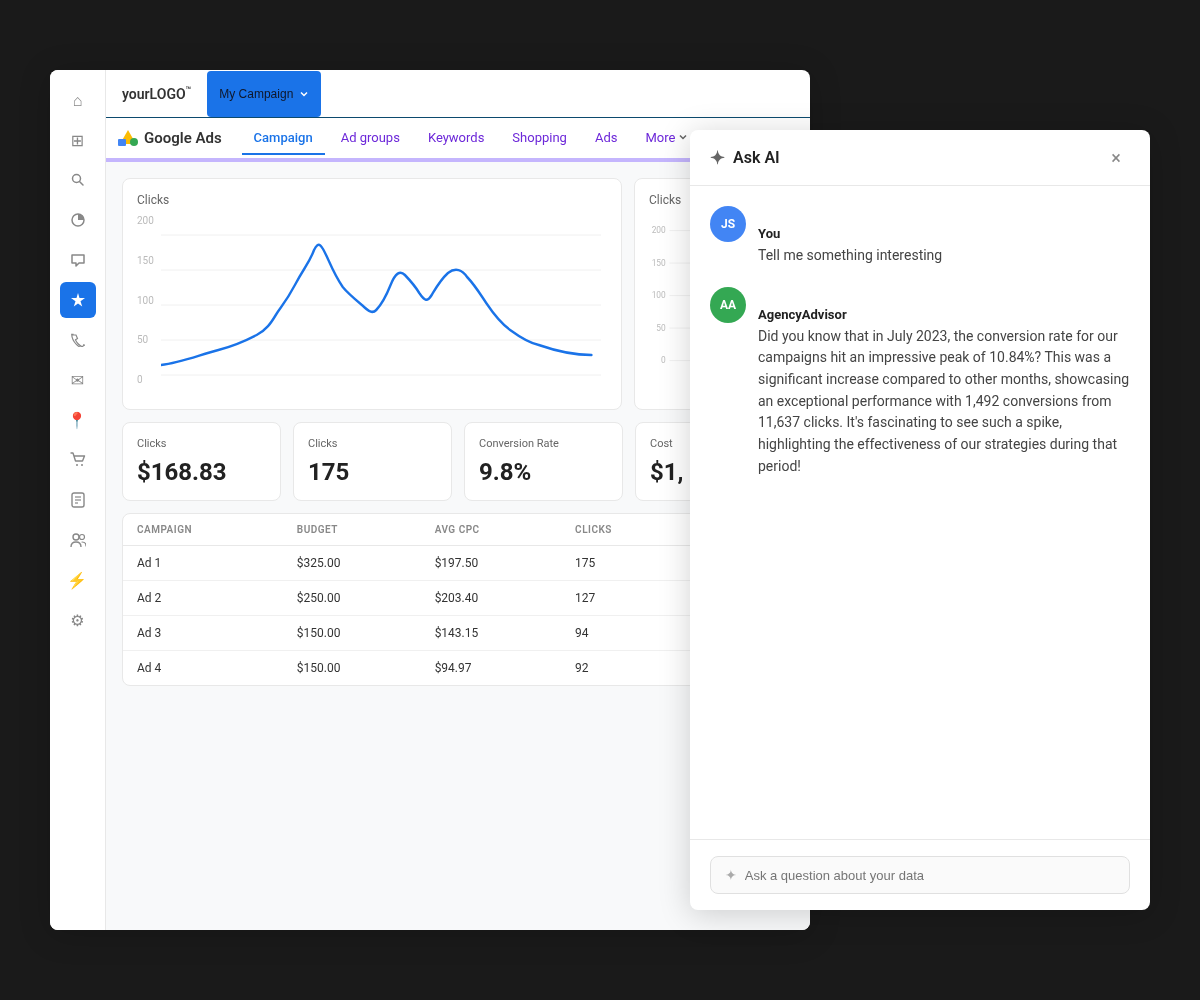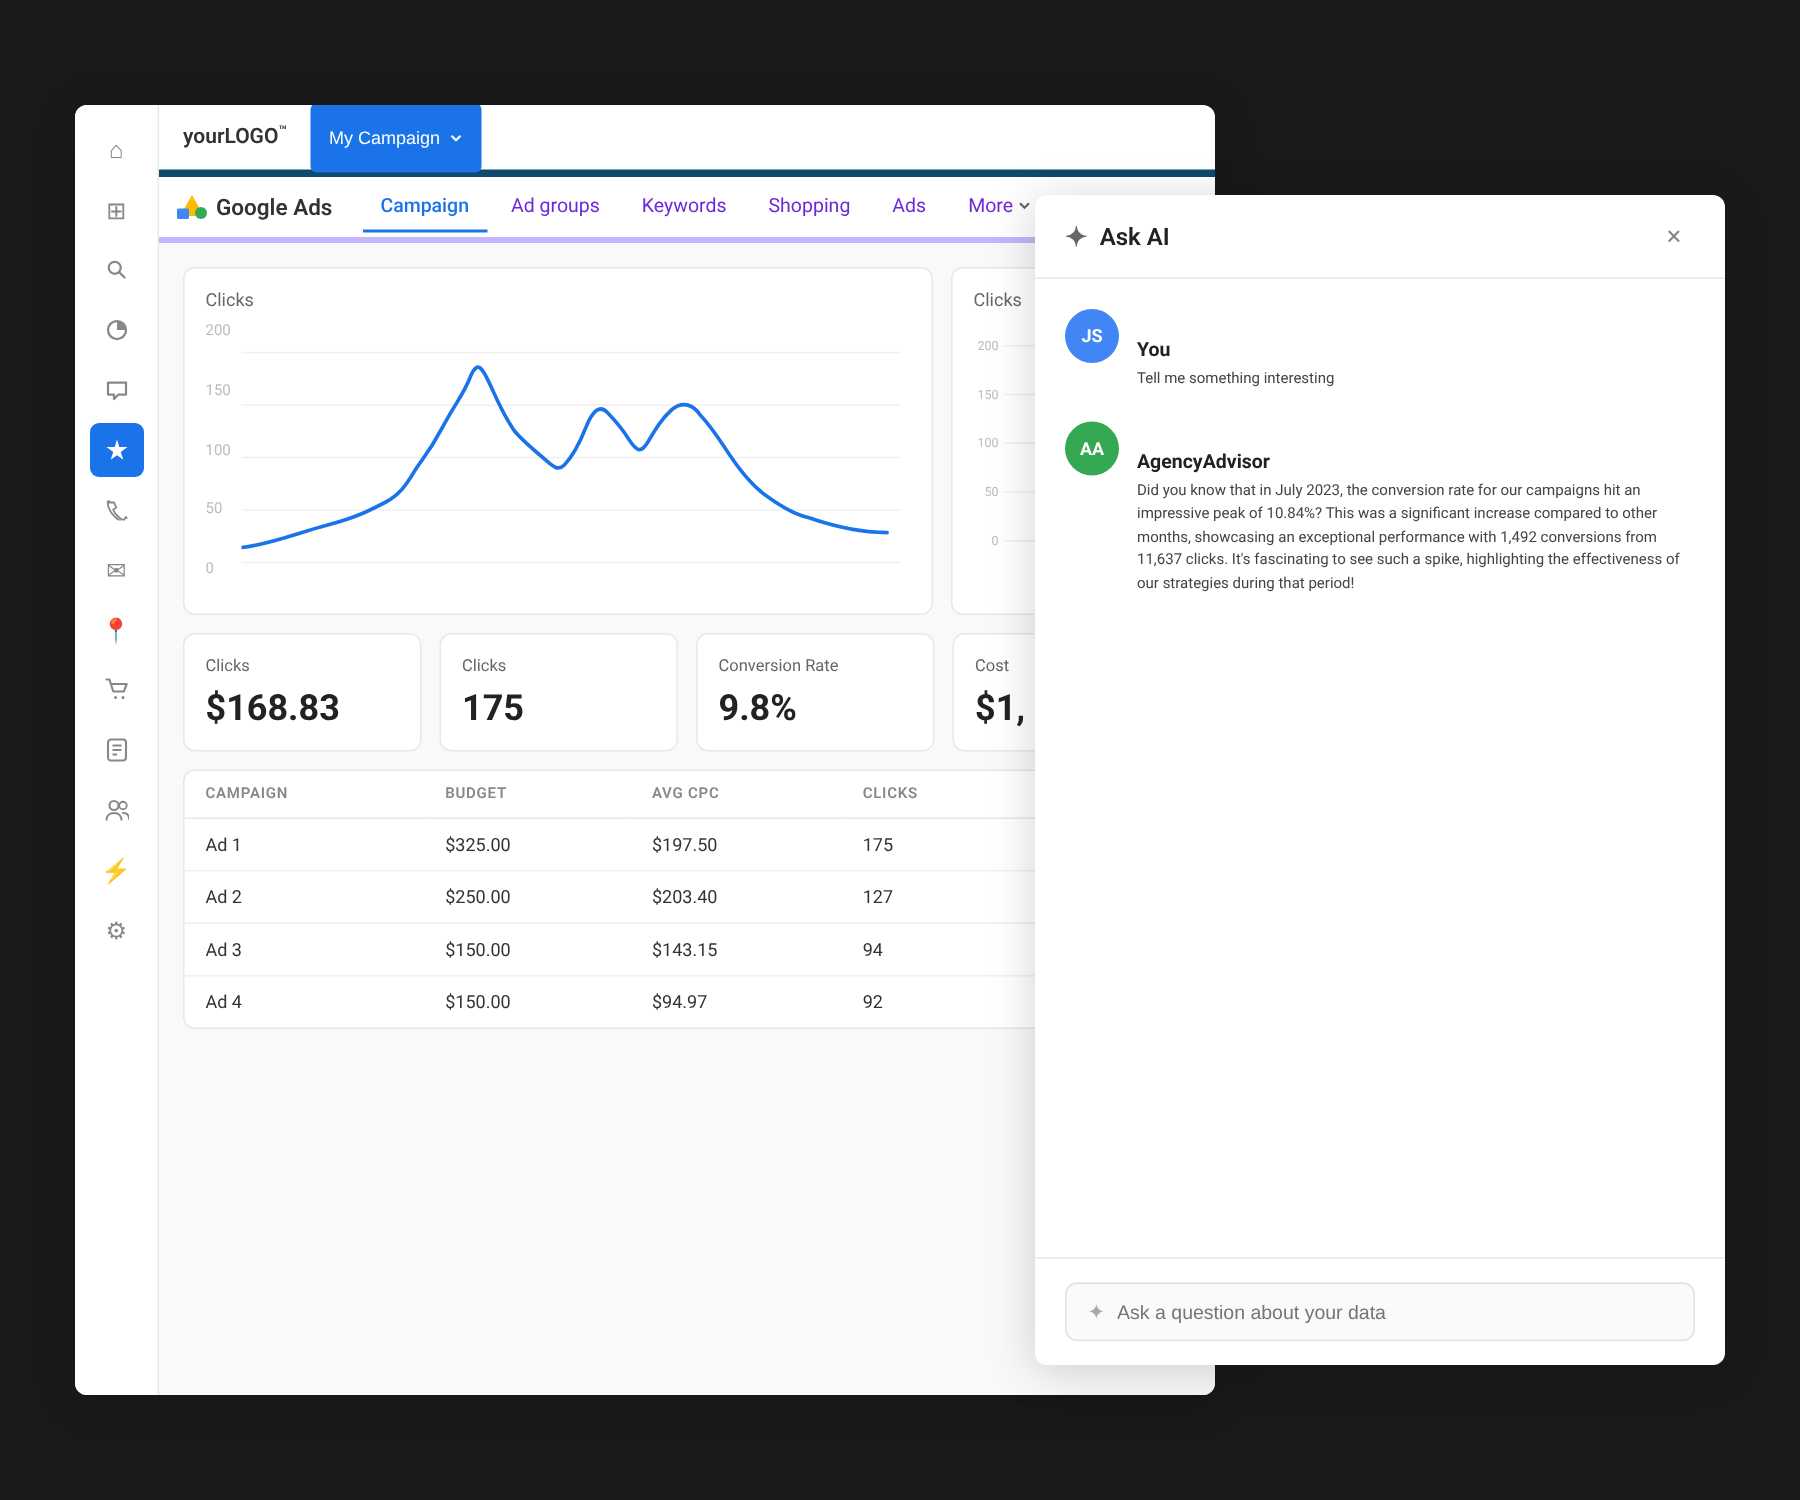--- a/index.html
+++ b/index.html
@@ -65,35 +65,35 @@
     .main-content {
       flex: 1;
       display: flex;
       flex-direction: column;
       overflow: hidden;
     }
 
     
     .topbar {
       height: 48px;
-      border-bottom: 5px solid #0c4a6e;
+      border-bottom: 1px solid #0c4a6e;
       display: flex;
       align-items: center;
       padding: 0 16px;
       gap: 16px;
     }
     .logo-text {
       font-size: 14px;
       font-weight: 600;
       color: #333;
     }
     .logo-tm { font-size: 9px; vertical-align: super; }
     .campaign-btn {
       background: #1a73e8;
-      color: #ffffff;
+      color: #0f172a;
       border: none;
       border-radius: 4px;
       padding: 16px 12px;
       font-size: 12px;
       cursor: pointer;
       display: flex;
       align-items: center;
       gap: 6px;
       text-align: center;
     }
@@ -313,21 +313,21 @@
     .avatar-user { background: #4285f4; }
     .avatar-ai { background: #34a853; }
     .message-body { flex: 1; margin-top: 20px; }
     .message-sender {
       font-size: 13px;
       font-weight: 700;
       color: #222;
       margin-bottom: 4px;
     }
     .message-text {
-      font-size: 10px;
+      font-size: 14px;
       color: #444;
       line-height: 1.55;
     }
 
     
     .ai-input-area {
       padding: 16px 20px;
       border-top: 1px solid #e8e8e8;
     }
     .ai-input-box {

